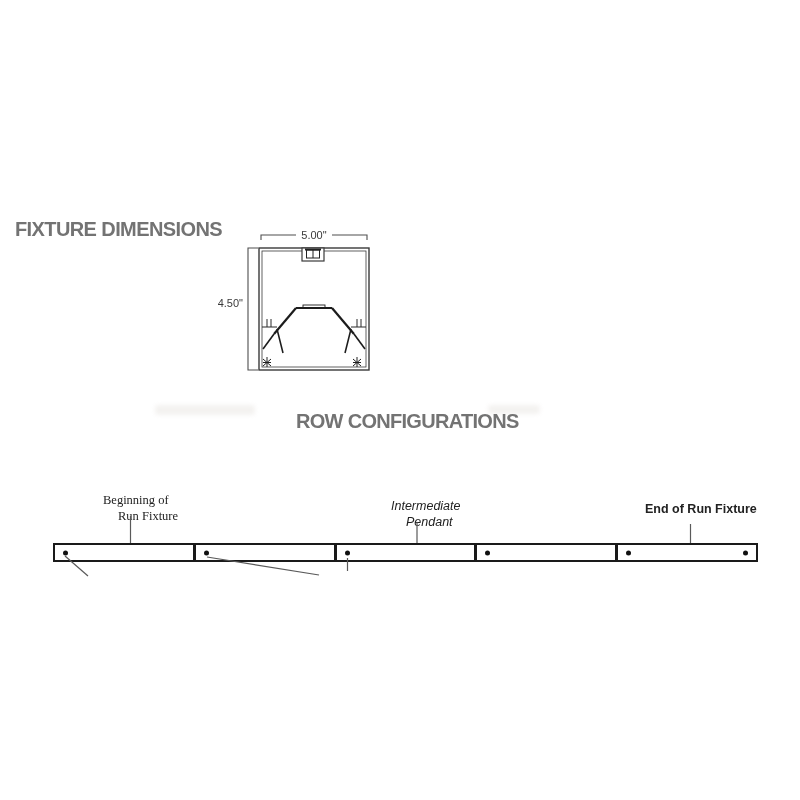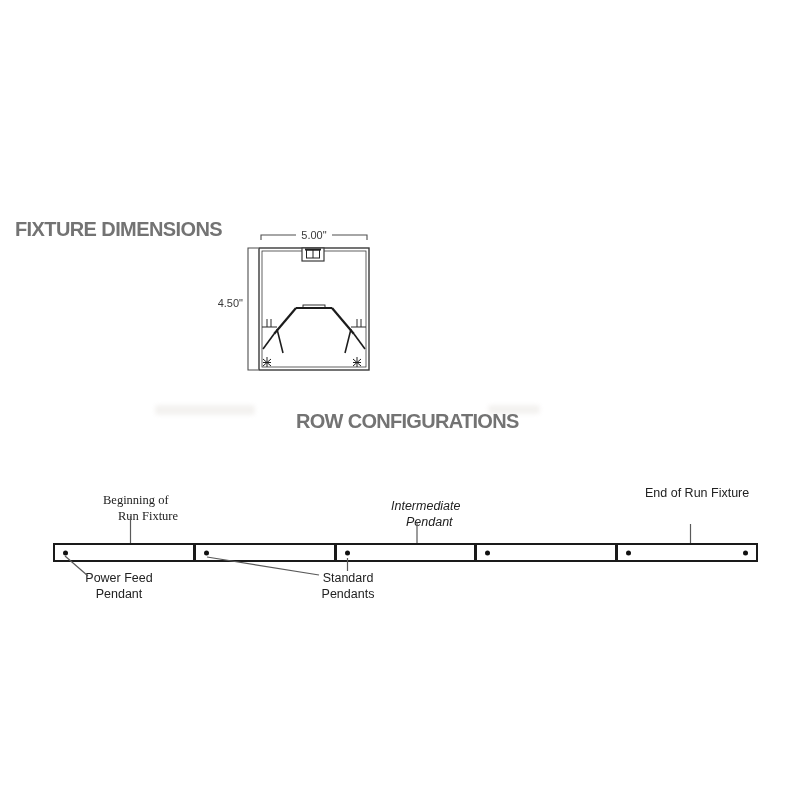--- a/index.html
+++ b/index.html
@@ -100,31 +100,23 @@
   <div class="callout" style="left:103px;top:493px;font-family:Liberation Serif, serif;">
     <span>Beginning of</span>
     <span class="indent">Run Fixture</span>
   </div>
 
   <div class="callout" style="left:391px;top:499px;font-style:italic;">
     <span>Intermediate</span>
     <span class="indent">Pendant</span>
   </div>
 
-  <div class="callout" style="left:645px;top:486px;">End of Run Fixture</div>
+  <div class="callout" style="left:645px;top:502px;font-weight:bold;">End of Run Fixture</div>
 
-  <div class="callout centered" style="left:75px;top:571px;width:88px;">
-    <span>Power Feed</span><br>
-    <span>Pendant</span>
-  </div>
 
-  <div class="callout centered" style="left:304px;top:571px;width:88px;">
-    <span>Standard</span><br>
-    <span>Pendants</span>
-  </div>
 
   <div class="row-bar">
       <div class="segment">
         <span class="dot left"></span>
       </div>
       <div class="segment divided">
         <span class="dot left"></span>
       </div>
       <div class="segment divided">
         <span class="dot left"></span>

